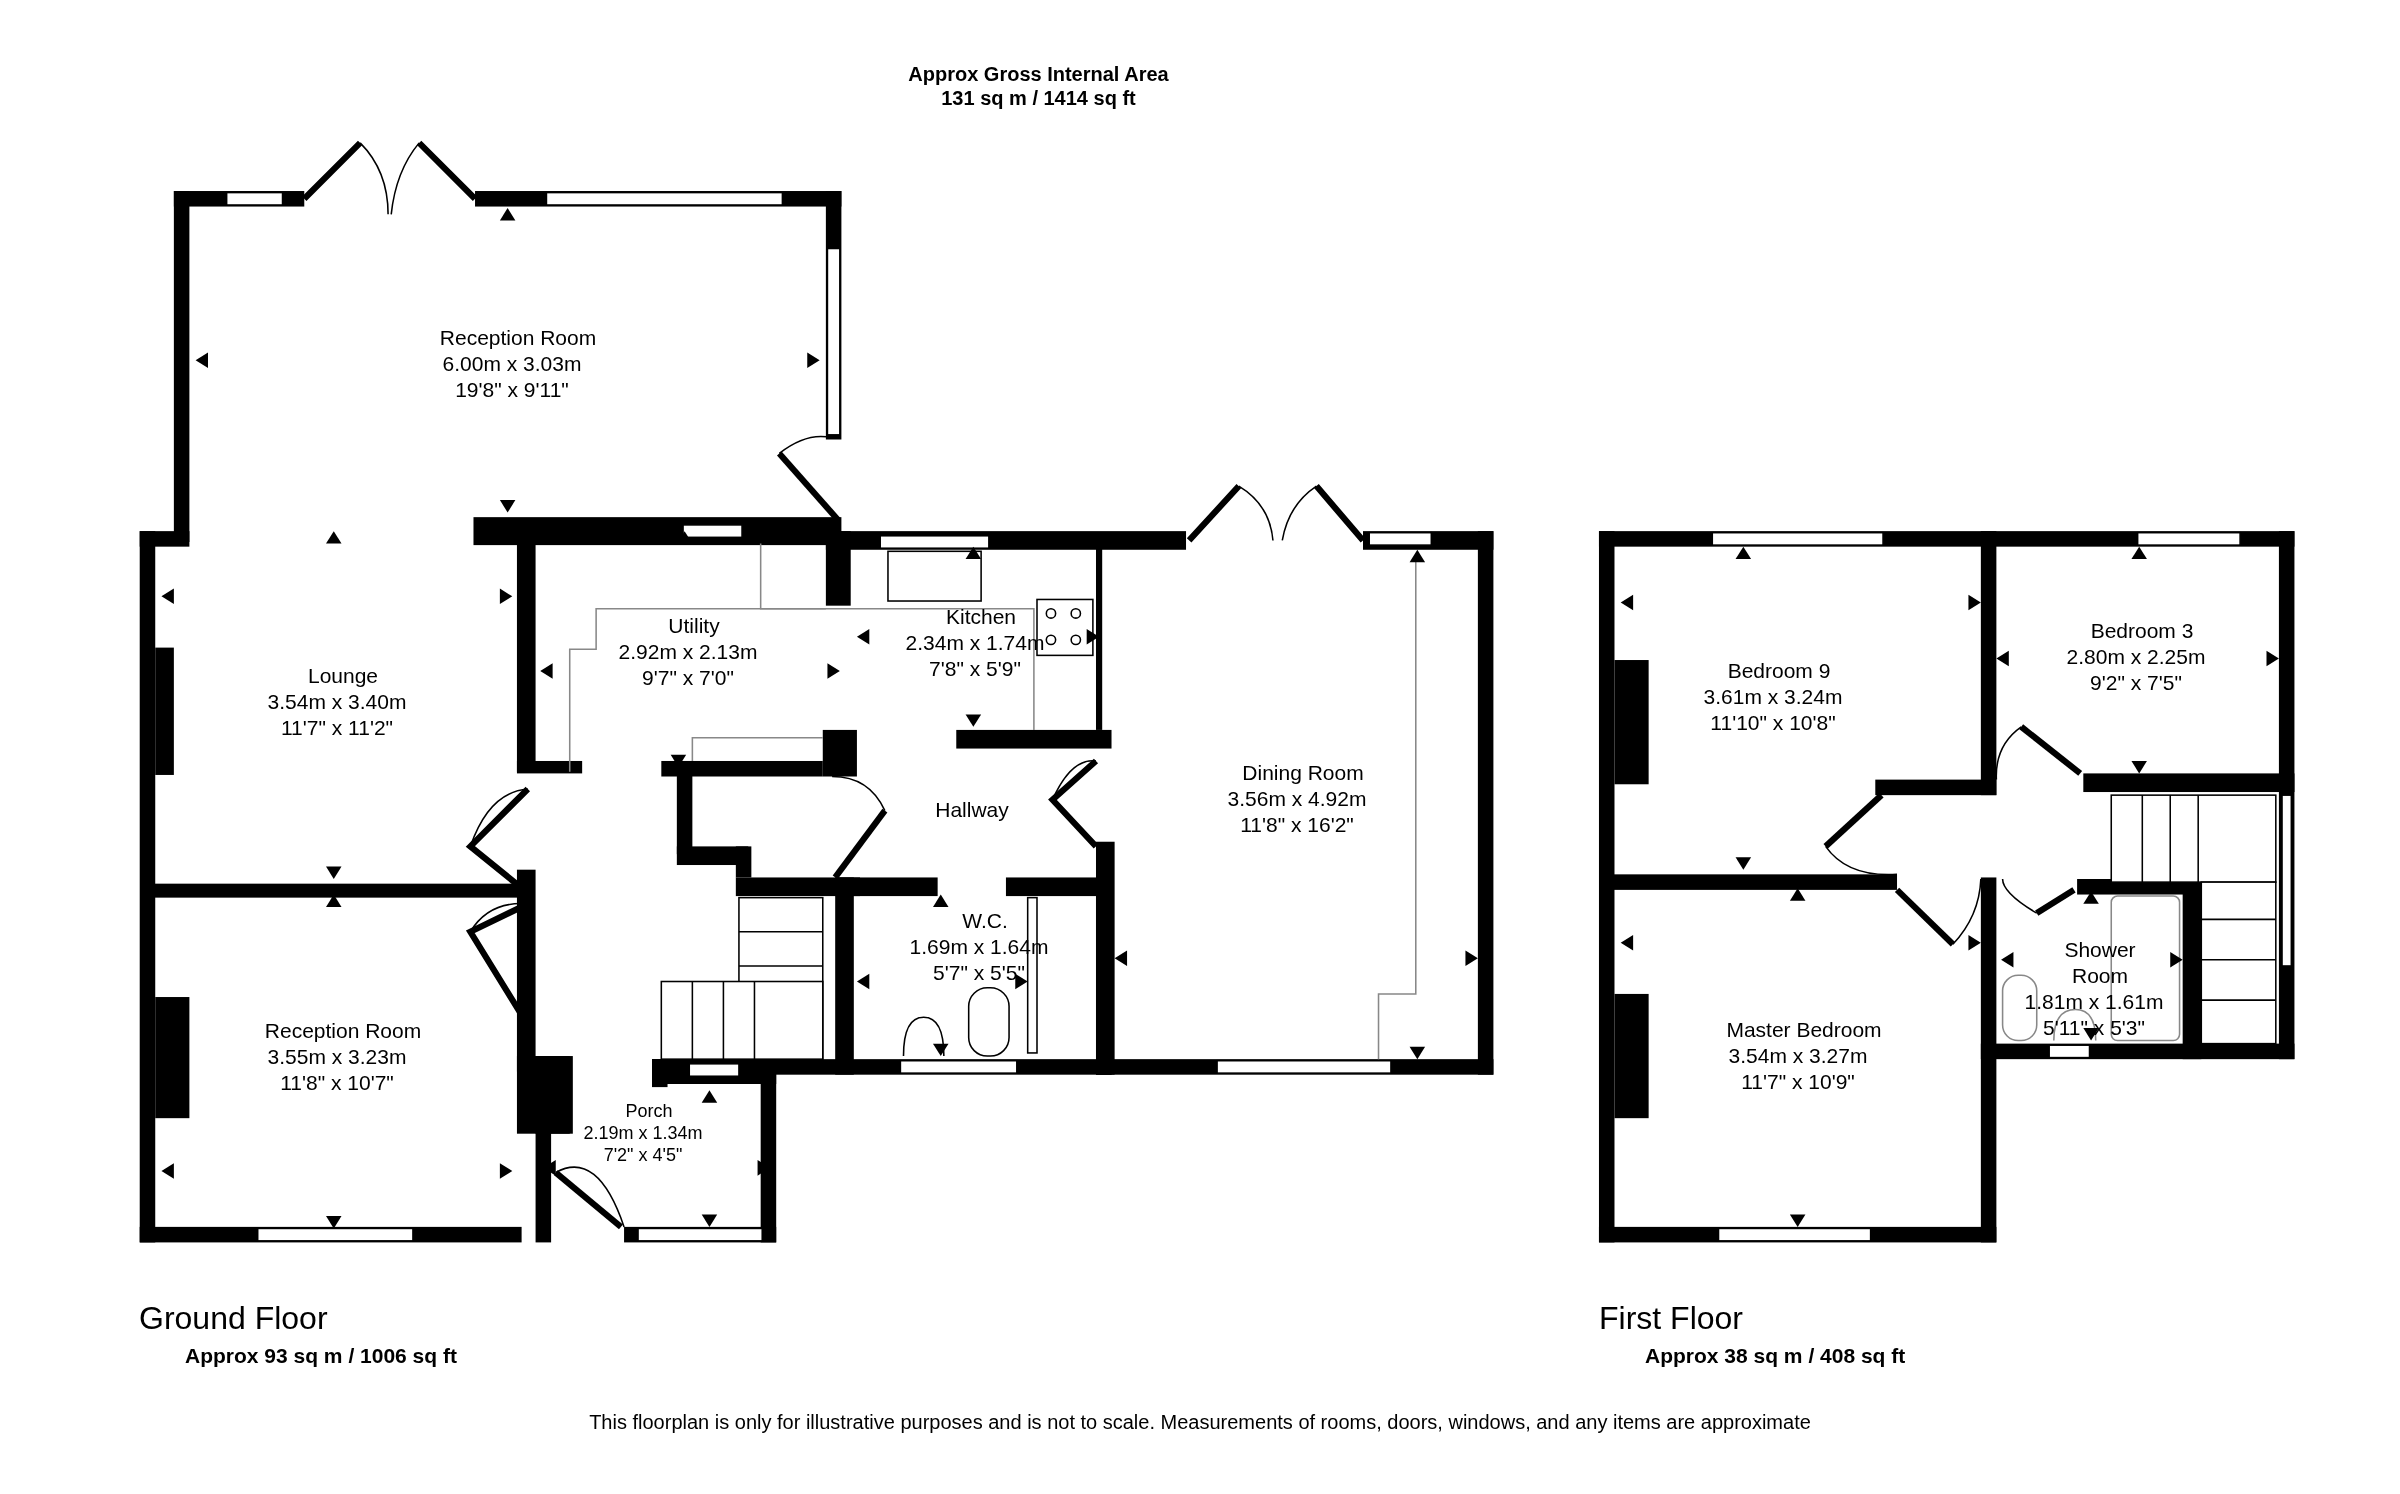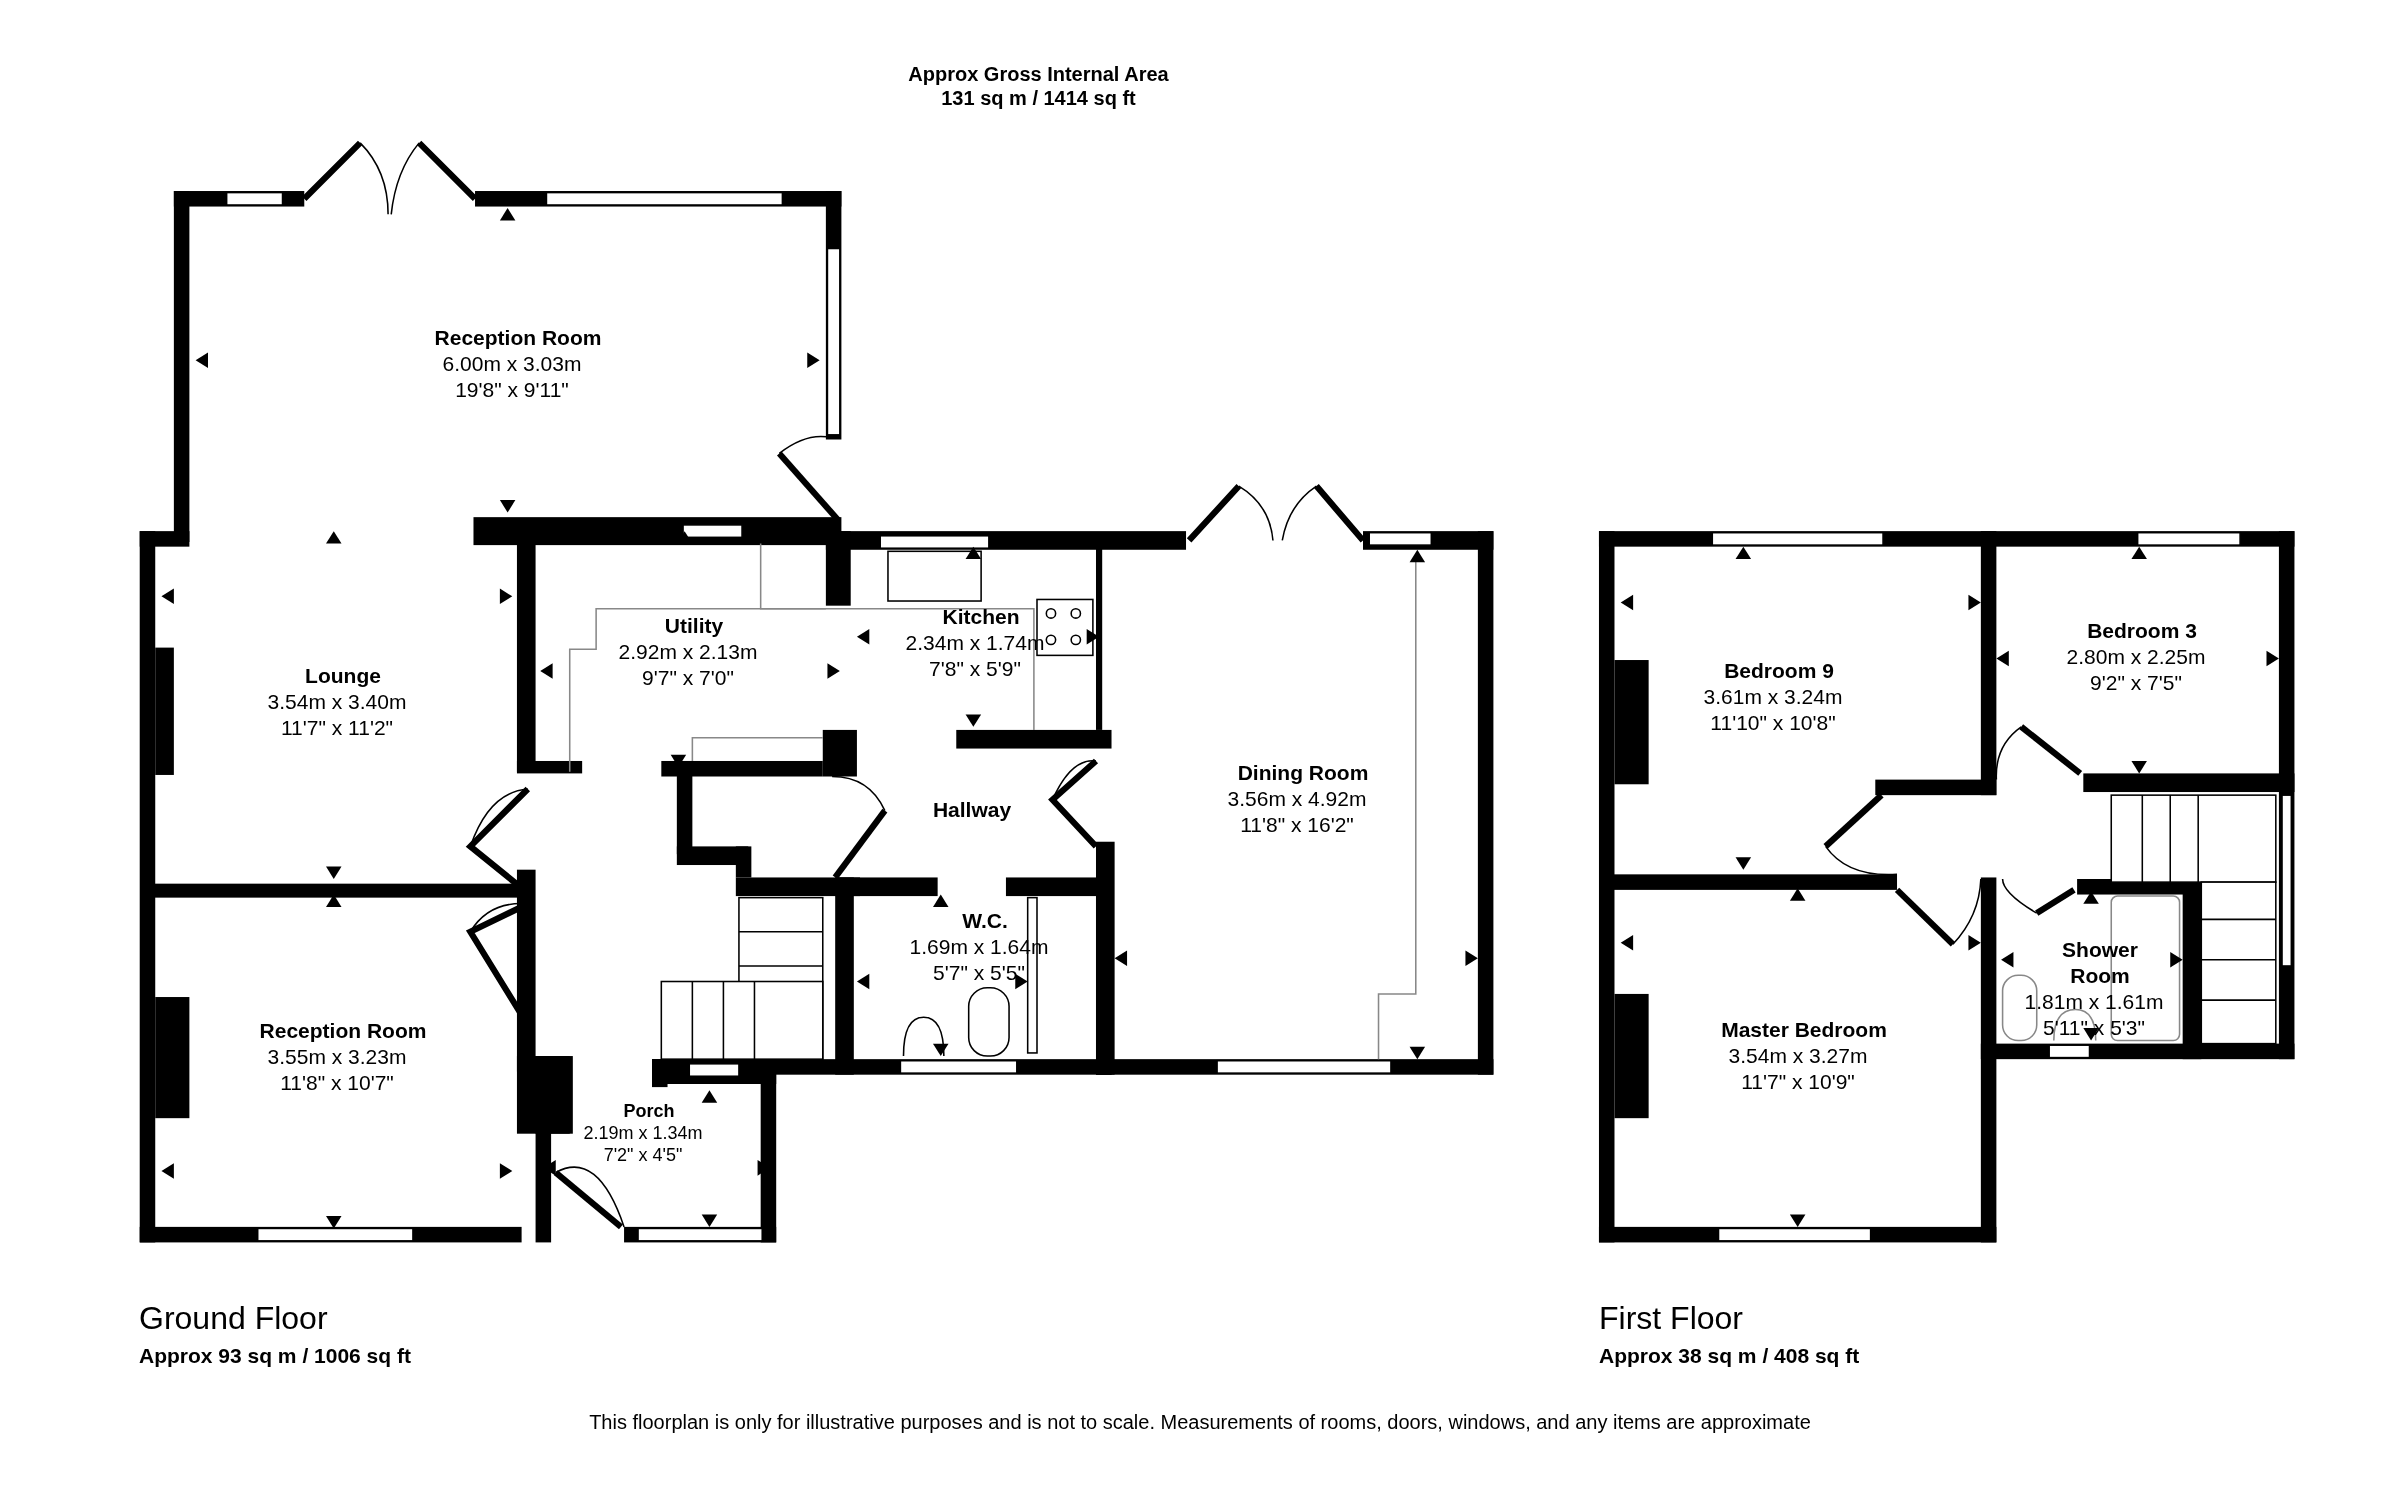--- a/index.html
+++ b/index.html
@@ -1,25 +1,25 @@
 <!DOCTYPE html>
 <html><head>
 <meta charset="utf-8">
 <style>
   html, body { margin:0; padding:0; background:#ffffff; }
   body { width:2400px; height:1494px; position:relative; overflow:hidden; font-family:"Liberation Sans", sans-serif; color:#000; }
   #plan { position:absolute; left:0; top:0; width:2400px; height:1494px; }
   .abs { position:absolute; }
   .hdr { left:0; width:2077px; text-align:center; font-weight:bold; font-size:20px; line-height:24px; }
   .room-label { position:absolute; text-align:center; transform:translateX(-50%); white-space:nowrap; font-size:21px; line-height:26px; }
-  .room-label .name { font-weight:bold; display:block;padding-left:12px; }
+  .room-label .name { font-weight:normal; display:block;padding-left:12px; }
   .room-label .dim { display:block; }
   .room-label.small { font-size:18px; line-height:22px; }
   .floor-title { font-size:32px; line-height:36px; }
-  .floor-area { font-size:21px; font-weight:bold; line-height:26px; }
+  .floor-area { font-size:21px; font-weight:bold; line-height:26px;margin-left:46px; }
   .disclaimer { left:560px; width:1280px; text-align:center; font-size:20px; line-height:24px; }
 </style>
 </head>
 <body>
 
 <svg id="plan" viewBox="0 0 1546 962" preserveAspectRatio="none" xmlns="http://www.w3.org/2000/svg">
   <g fill="#000">
 
     <rect x="112" y="123" width="10" height="226"></rect>
     <rect x="112" y="123" width="84" height="10"></rect>

